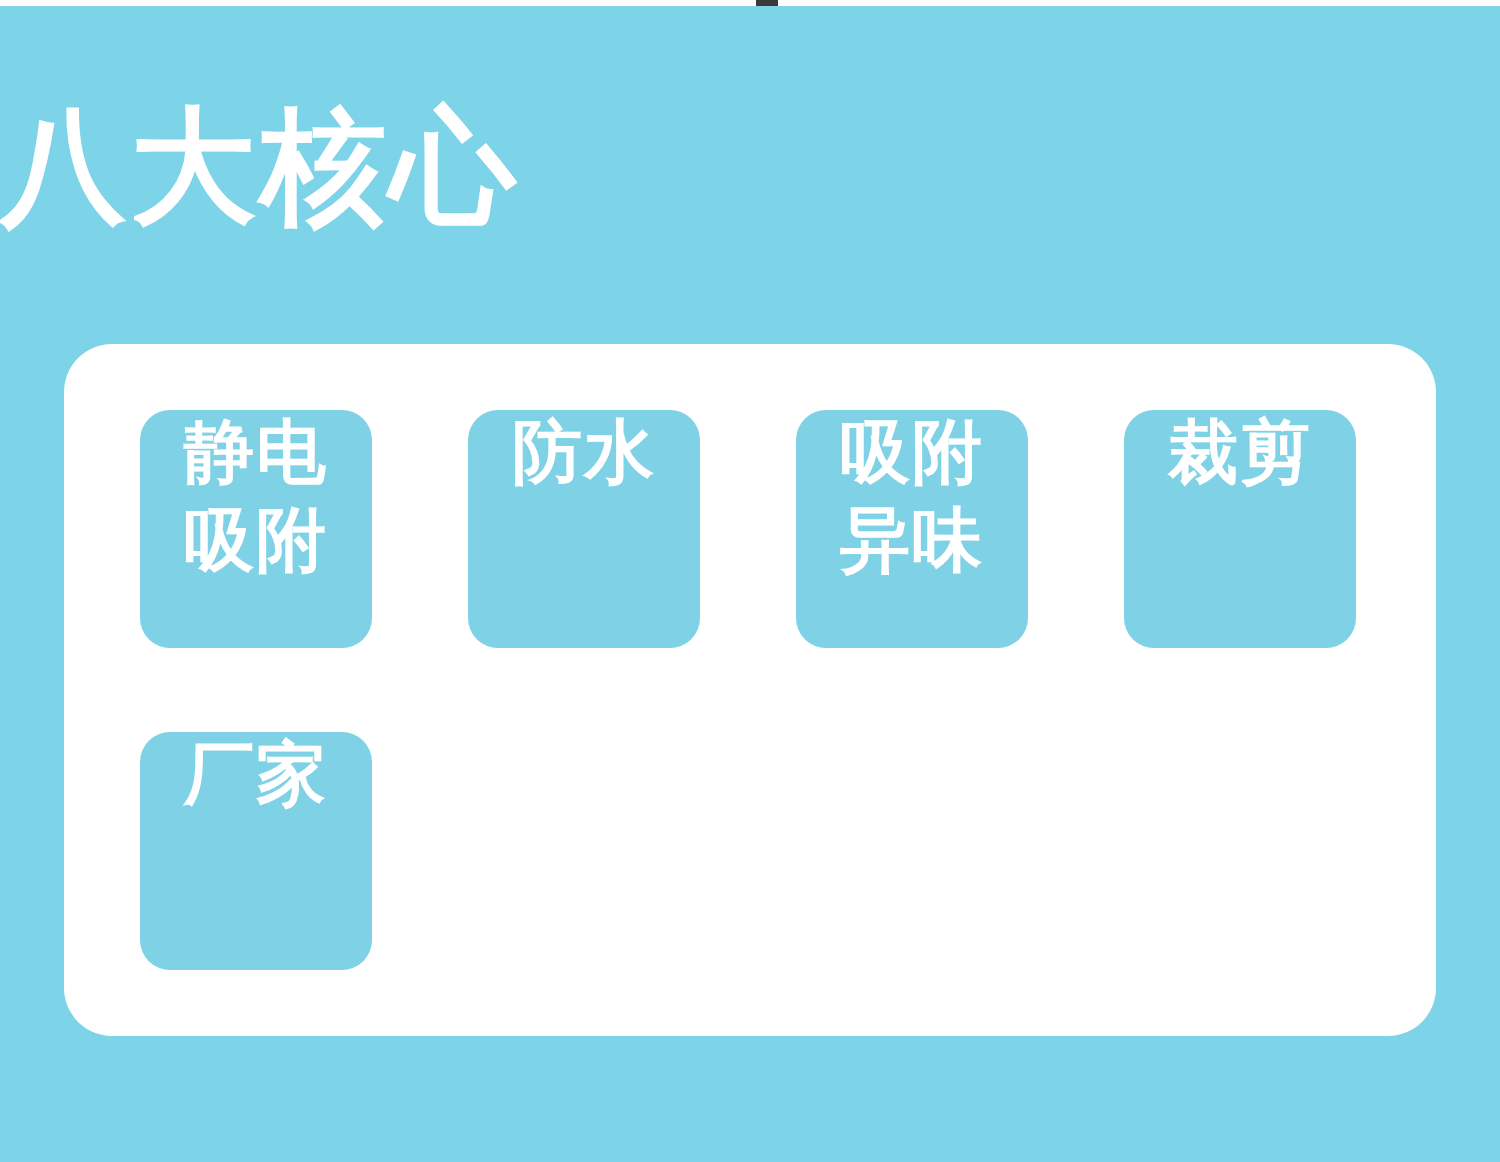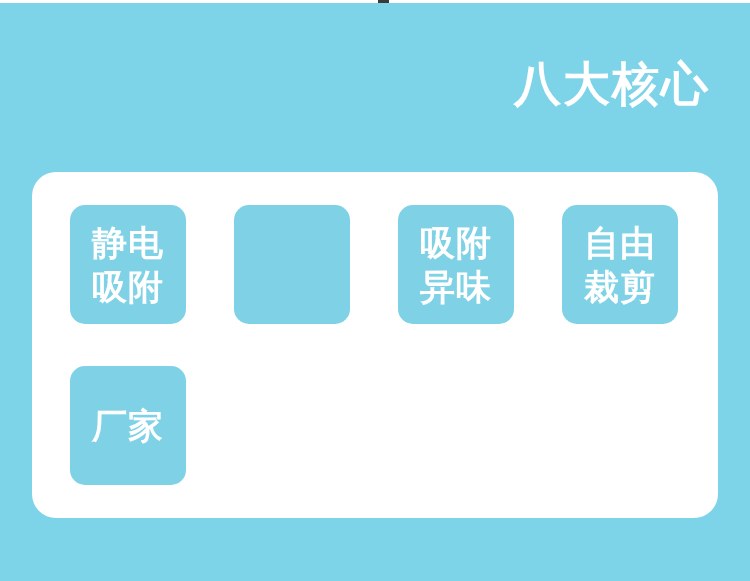--- a/index.html
+++ b/index.html
@@ -41,23 +41,23 @@
     height: 3px;
     background: #3a3a3a;
     z-index: 6;
   }
 
   .headline {
     position: absolute;
     left: 0;
     top: 44px;
     width: 710px;
-    text-align: right;
+    text-align: left;
     color: #ffffff;
-    font-size: 47px;
+    font-size: 63px;
     line-height: 80px;
     font-weight: bold;
     letter-spacing: 2px;
     white-space: nowrap;
     user-select: none;
   }
 
   .card {
     position: absolute;
     left: 32px;
@@ -81,21 +81,20 @@
   }
 
   .tile {
     width: 116px;
     height: 119px;
     background: #7fd2e6;
     border-radius: 15px;
     display: flex;
     flex-direction: column;
     align-items: center;
-    justify-content: center;
     box-sizing: border-box;
   }
 
   .tile-line {
     color: #ffffff;
     font-size: 35px;
     line-height: 44px;
     font-weight: bold;
     letter-spacing: 1px;
     white-space: nowrap;
@@ -115,31 +114,31 @@
   <div class="card">
     <div class="grid">
 
       <div class="tile">
         <div class="tile-line">静电</div>
         <div class="tile-line">吸附</div>
       </div>
 
 
       <div class="tile">
+        <div class="tile-line">防水</div>
       </div>
 
 
       <div class="tile">
         <div class="tile-line">吸附</div>
         <div class="tile-line">异味</div>
       </div>
 
 
       <div class="tile">
-        <div class="tile-line">自由</div>
         <div class="tile-line">裁剪</div>
       </div>
 
       <div class="tile">
         <div class="tile-line">厂家</div>
       </div>
 
     </div>
   </div>
 

